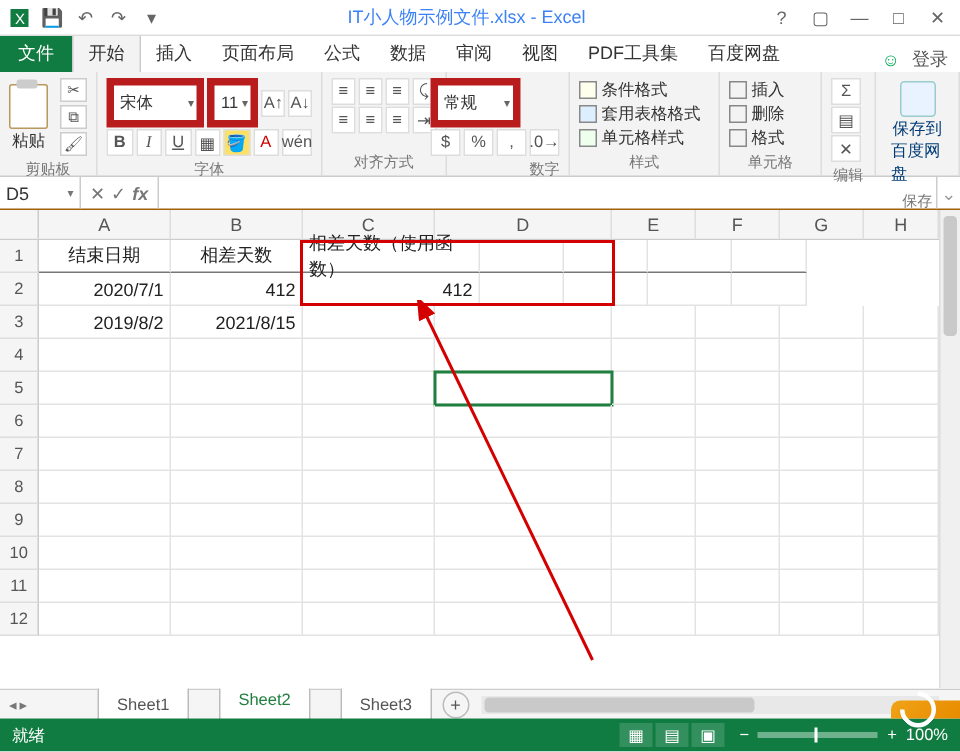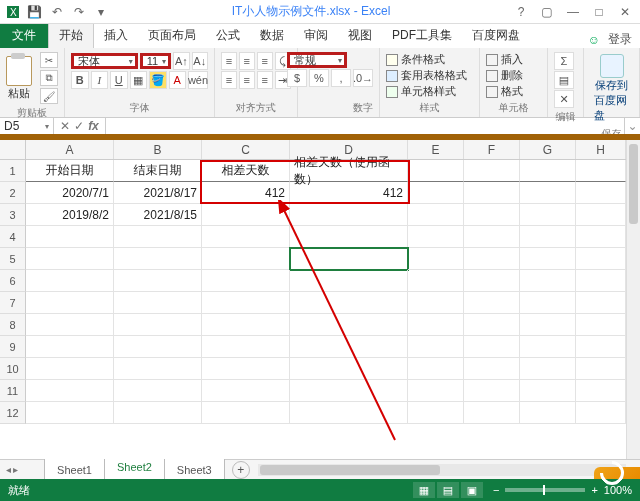--- a/index.html
+++ b/index.html
@@ -28,35 +28,35 @@
 .rgroup-label{font-size:10px;color:#777;text-align:center;margin-top:2px;}
 .rgroup-body{display:flex;align-items:center;gap:4px;}
 
 .paste-big{display:flex;flex-direction:column;align-items:center;font-size:11px;color:#333;}
 .paste-big .ic{width:26px;height:30px;background:#fff;border:1px solid #b8985c;border-radius:2px;position:relative;}
 .paste-big .ic::after{content:"";position:absolute;left:4px;top:-4px;width:14px;height:6px;background:#ccc;border-radius:2px;}
 .small-col{display:flex;flex-direction:column;gap:2px;margin-left:4px;}
 .small-btn{width:18px;height:16px;border:1px solid #ccc;background:#fff;font-size:10px;display:flex;align-items:center;justify-content:center;color:#555;}
 
 .font-row{display:flex;gap:2px;align-items:center;}
-.sel{height:16px;border:3px solid #b91c1c;background:#fff;font-size:11px;padding:0 10px 0 4px;display:flex;align-items:center;position:relative;}
+.sel{height:33px;border:5px solid #b91c1c;background:#fff;font-size:11px;padding:0 10px 0 4px;display:flex;align-items:center;position:relative;}
 .sel::after{content:"▾";position:absolute;right:2px;font-size:8px;color:#666;}
 .icon-btn{width:20px;height:18px;border:1px solid #ddd;background:#fff;display:flex;align-items:center;justify-content:center;font-size:11px;color:#555;}
 .icon-btn.b{font-weight:bold;}
 .icon-btn.i{font-style:italic;font-family:serif;}
 
 .vstack{display:flex;flex-direction:column;gap:1px;}
 .hline-item{display:flex;align-items:center;gap:3px;font-size:11px;color:#333;white-space:nowrap;}
 .hline-item .sq{width:12px;height:12px;border:1px solid #888;}
 
 .big-btn{display:flex;flex-direction:column;align-items:center;font-size:11px;color:#003b76;padding:2px 4px;}
 .big-btn .blob{width:24px;height:24px;background:#e8f3ff;border:1px solid #9cc;border-radius:3px;}
 
 
-.fbar{height:22px;display:flex;align-items:stretch;border-bottom:6px solid #a16207;}
+.fbar{height:22px;display:flex;align-items:stretch;border-bottom:1px solid #a16207;}
 .namebox{width:54px;border-right:1px solid #ccc;display:flex;align-items:center;padding-left:4px;font-size:12px;color:#333;position:relative;}
 .namebox::after{content:"▾";position:absolute;right:4px;font-size:8px;color:#777;}
 .fx-area{display:flex;align-items:center;border-right:1px solid #ccc;padding:0 6px;color:#777;gap:4px;}
 .formula-input{flex:1;padding-left:4px;display:flex;align-items:center;}
 
 
 .grid-wrap{flex:1;position:relative;overflow:hidden;background:#fff;}
 .colhdr-row{display:flex;height:20px;border-bottom:1px solid #ccc;}
 .corner{width:26px;border-right:1px solid #ccc;background:#f5f5f5;}
 .colhdr{background:#f5f5f5;border-right:1px solid #ddd;display:flex;align-items:center;justify-content:center;font-size:12px;color:#555;}
@@ -83,21 +83,21 @@
 
 
 .red-rect{position:absolute;border:2px solid #d40000;pointer-events:none;}
 .arrow-svg{position:absolute;pointer-events:none;}
 
 
 .vscroll{position:absolute;right:0;top:0;bottom:0;width:14px;background:#f0f0f0;border-left:1px solid #ddd;}
 .vscroll .thumb{position:absolute;left:2px;right:2px;top:4px;height:80px;background:#c9c9c9;border-radius:3px;}
 .hscroll-area{height:20px;background:#f5f5f5;border-top:1px solid #ccc;display:flex;align-items:center;}
 .sheet-tabs{display:flex;align-items:center;gap:0;padding-left:20px;}
-.sheet-tab{padding:18px 12px;border:1px solid #bbb;border-bottom:none;background:#fff;font-size:11px;color:#555;margin-right:-1px;}
+.sheet-tab{padding:18px 12px;border:1px solid #bbb;border-bottom:none;background:#fff;font-size:11px;color:#555;margin-right:-1px;margin-left:21px;}
 .sheet-tab.active{background:#fff;border-bottom:6px solid #a3a3a3;color:#1f7f3f;}
 .sheet-nav{display:flex;gap:2px;padding:0 6px;color:#777;font-size:10px;}
 .add-sheet{width:18px;height:18px;border:1px solid #bbb;border-radius:9px;display:flex;align-items:center;justify-content:center;font-size:12px;color:#555;margin-left:8px;}
 .hscroll-track{flex:1;margin-left:8px;margin-right:14px;height:12px;background:#e8e8e8;position:relative;}
 .hscroll-track .hthumb{position:absolute;left:2px;top:1px;height:10px;width:180px;background:#c9c9c9;border-radius:3px;}
 
 
 .statusbar{height:22px;background:#107c41;color:#fff;display:flex;align-items:center;font-size:11px;padding:0 8px;justify-content:space-between;}
 .statusbar .views{display:flex;gap:2px;align-items:center;}
 .statusbar .view-btn{width:22px;height:16px;background:rgba(255,255,255,.15);display:flex;align-items:center;justify-content:center;}
@@ -300,34 +300,32 @@
       <div class="colhdr cD">D</div>
       <div class="colhdr cE">E</div>
       <div class="colhdr cF">F</div>
       <div class="colhdr cG">G</div>
       <div class="colhdr cH">H</div>
     </div>
     <div class="rows">
 
       <div class="row hdr-data">
         <div class="rh">1</div>
-        <div class="cell cA center">开始日期</div>
         <div class="cell cB center">结束日期</div>
         <div class="cell cC center">相差天数</div>
         <div class="cell cD center">相差天数（使用函数）</div>
         <div class="cell cE"></div>
         <div class="cell cF"></div>
         <div class="cell cG"></div>
         <div class="cell cH"></div>
       </div>
 
       <div class="row r2">
         <div class="rh">2</div>
         <div class="cell cA right">2020/7/1</div>
-        <div class="cell cB right">2021/8/17</div>
         <div class="cell cC right">412</div>
         <div class="cell cD right">412</div>
         <div class="cell cE"></div>
         <div class="cell cF"></div>
         <div class="cell cG"></div>
         <div class="cell cH"></div>
       </div>
 
       <div class="row r3">
         <div class="rh">3</div>

